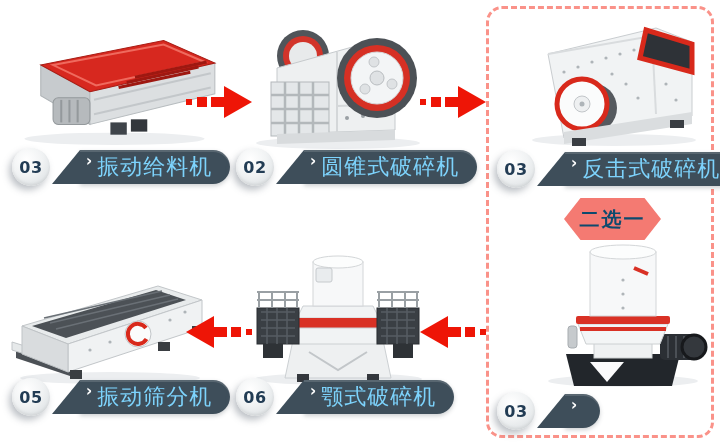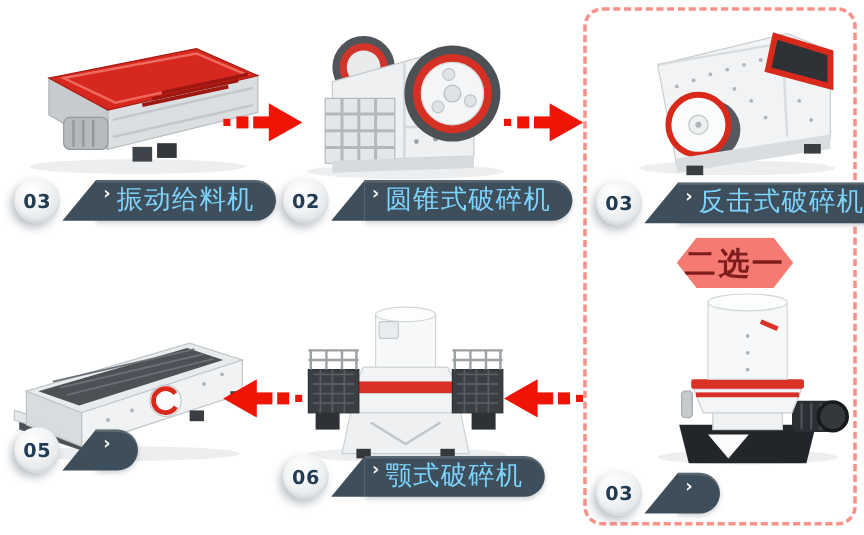--- a/index.html
+++ b/index.html
@@ -57,21 +57,21 @@
   
   .arrow{position:absolute;width:66px;height:44px;}
   .arrow svg{display:block;width:100%;height:100%;fill:var(--arrow-red);}
   .arrow-left{transform:scaleX(-1);}
   
   .choice-hex{
     position:absolute;left:564px;top:198px;width:97px;height:42px;
     background:var(--choice-pink);
     clip-path:polygon(17% 0,83% 0,100% 50%,83% 100%,17% 100%,0 50%);
     display:flex;align-items:center;justify-content:center;
-    color:#7f1d1d;font-size:26px;font-weight:bold;letter-spacing:2px;
+    color:#0c4a6e;font-size:20px;font-weight:bold;letter-spacing:2px;
   }
 </style>
 </head>
 <body>
 
 <div class="canvas">
 
   <div class="choice-box"></div>
 
   <div class="machine" style="left:12px;top:20px;width:205px;height:128px;">
@@ -293,20 +293,21 @@
   </div>
 
   <div class="badge-row" style="left:236px;top:378px;">
     <div class="num-circle">06</div>
     <div class="pill">
       <span class="chev">›</span>
       <span class="pill-text">颚式破碎机</span>
     </div>
   </div>
 
-  <div class="badge-row" style="left:12px;top:356px;">
+  <div class="badge-row" style="left:12px;top:378px;">
     <div class="num-circle">05</div>
     <div class="pill">
       <span class="chev">›</span>
+      <span class="pill-text">振动筛分机</span>
     </div>
   </div>
 
 </div>
 
 </body></html>

